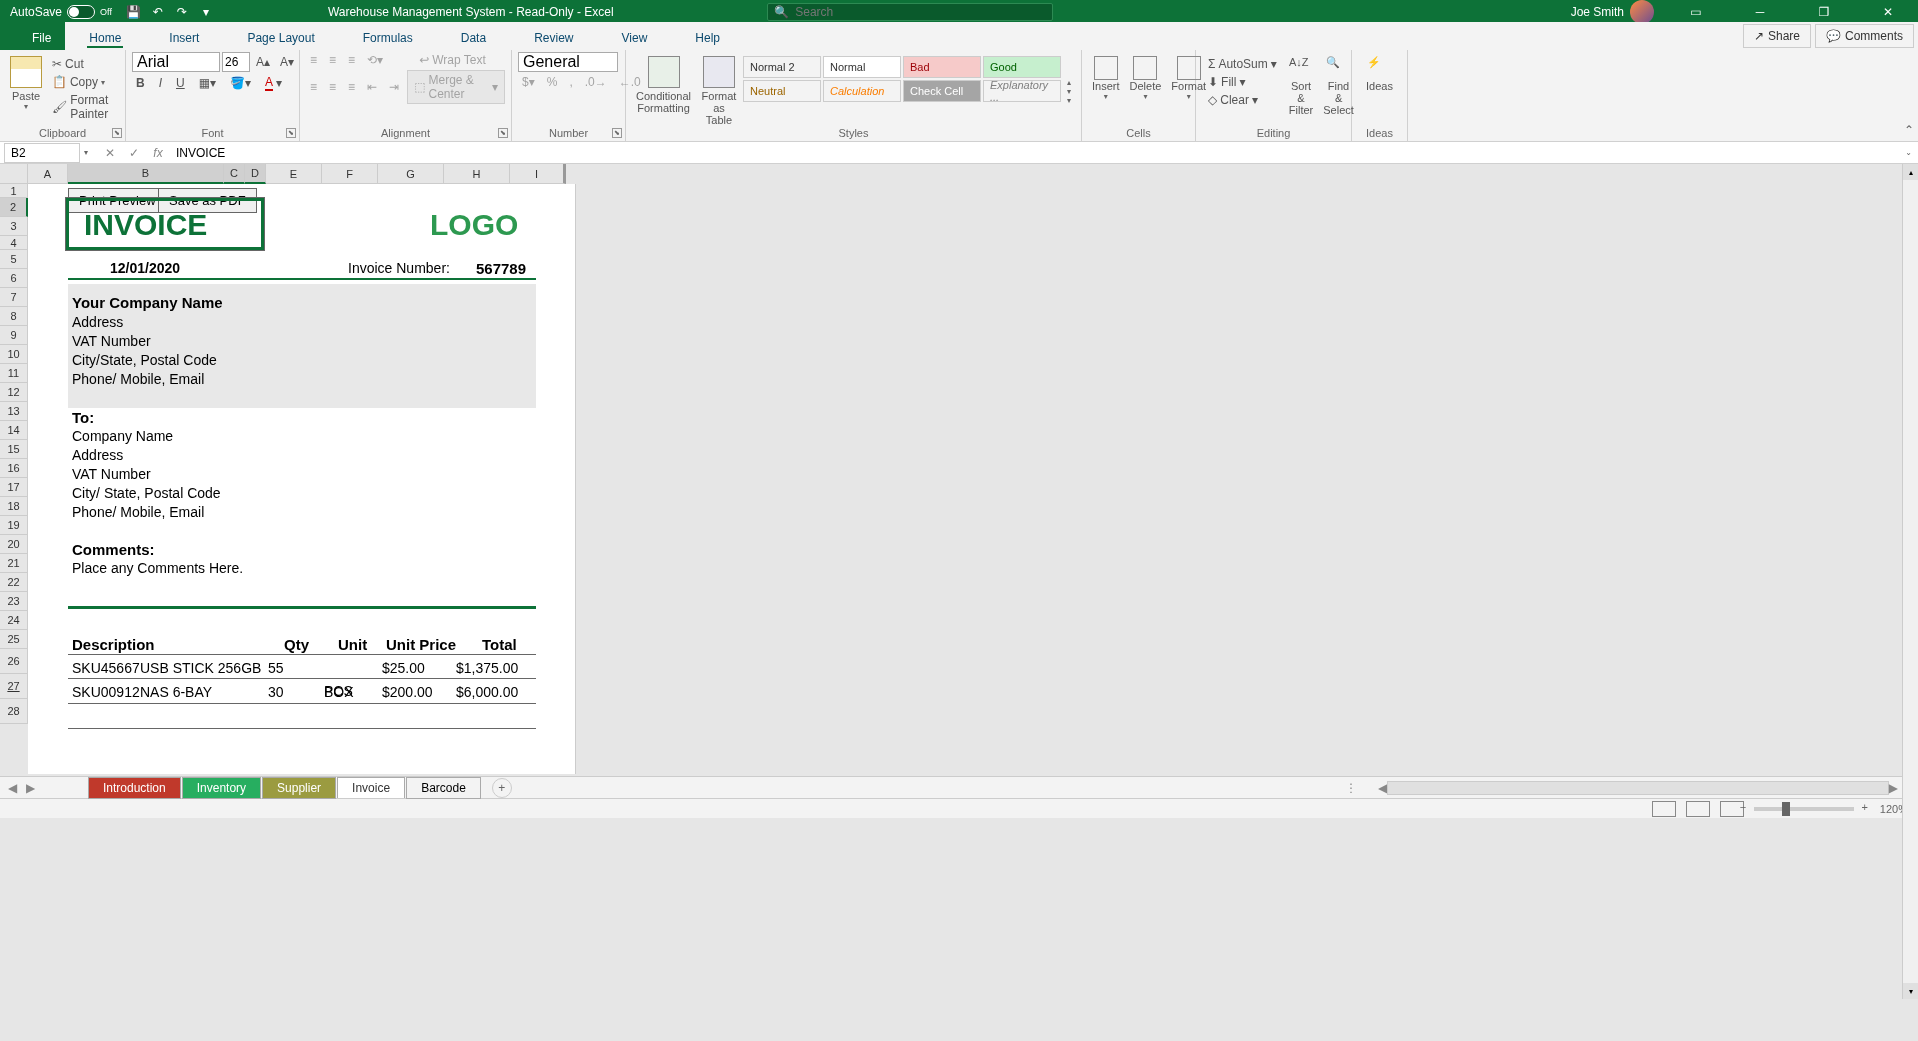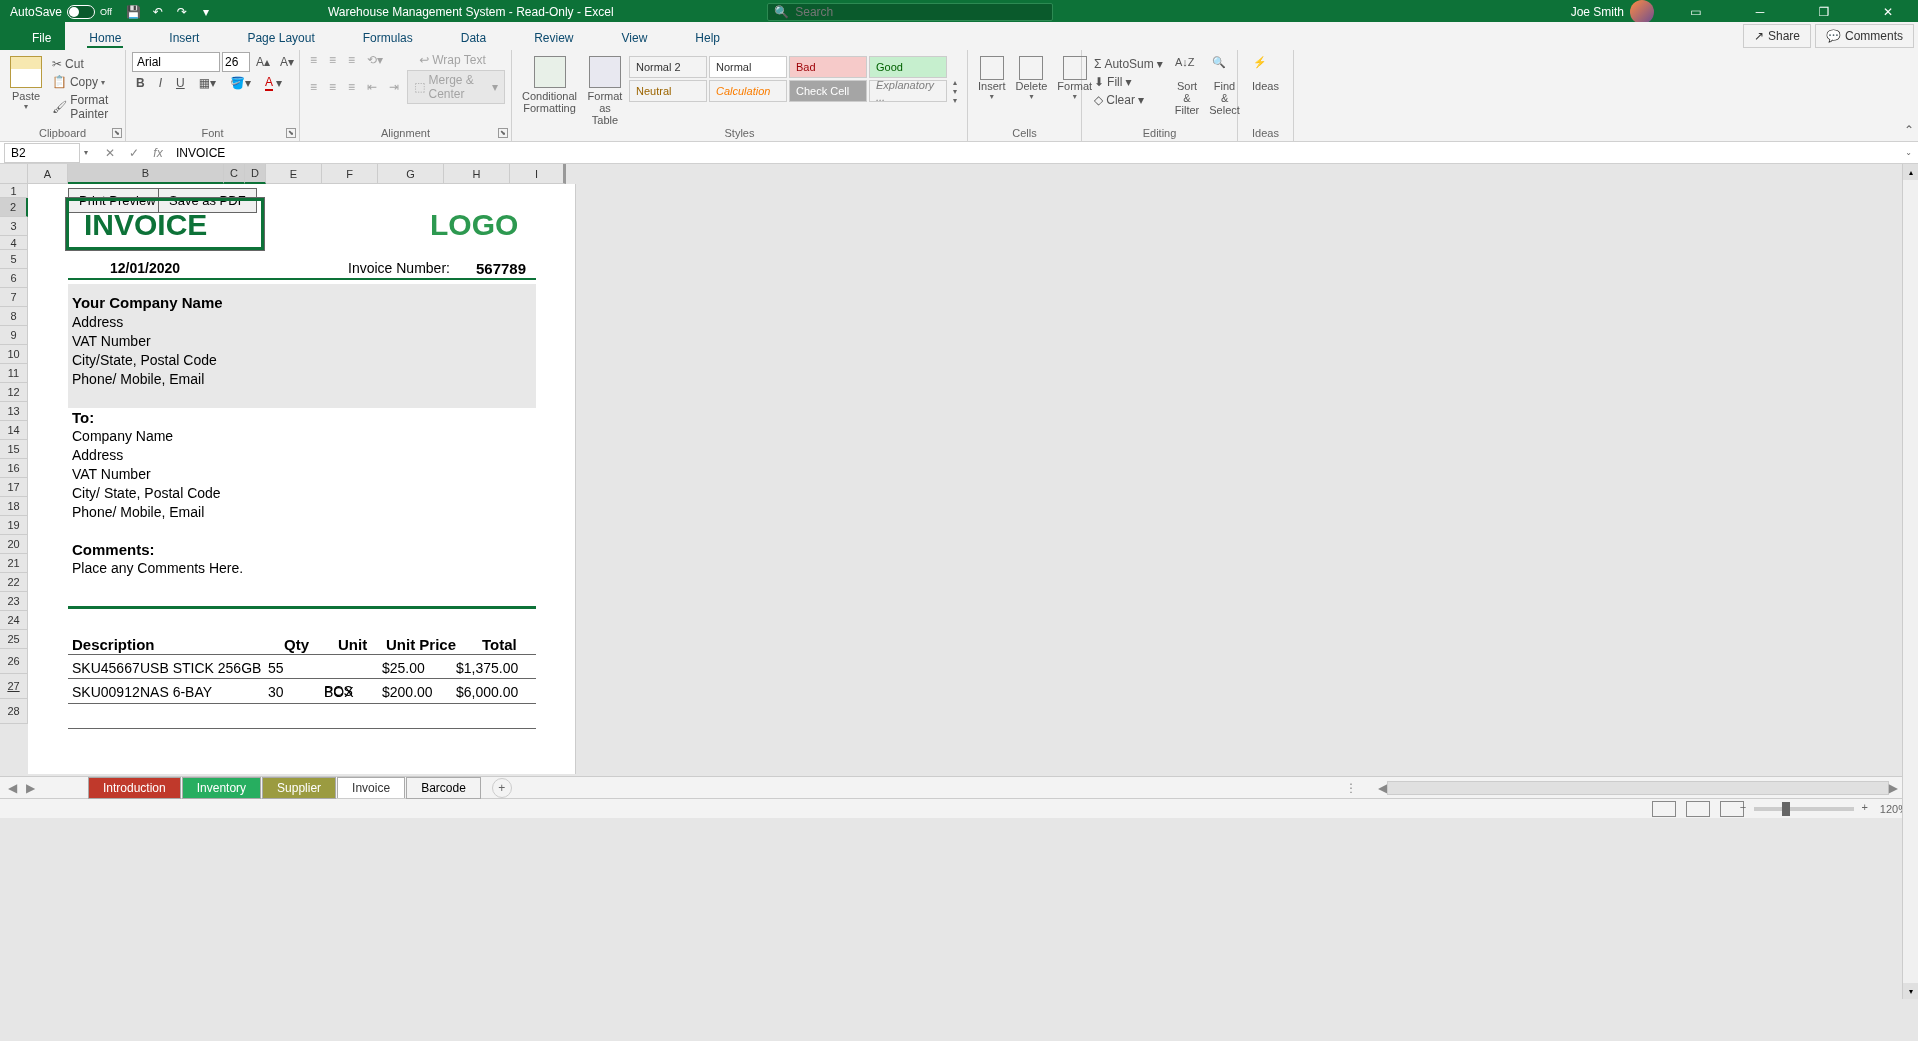--- a/index.html
+++ b/index.html
@@ -31,21 +31,21 @@
     .ribbon { height: 92px; background: #f3f3f3; border-bottom: 1px solid #d0d0d0; display: flex; }
     .ribbon-group { border-right: 1px solid #d0d0d0; padding: 2px 6px; display: flex; flex-direction: column; position: relative; }
     .ribbon-group-label { position: absolute; bottom: 2px; left: 0; right: 0; text-align: center; color: #666; font-size: 11px; }
     .group-dialog { position: absolute; bottom: 3px; right: 3px; width: 10px; height: 10px; border: 1px solid #999; font-size: 7px; display: flex; align-items: center; justify-content: center; color: #666; }
     .ribbon-body { flex: 1; display: flex; flex-direction: column; gap: 2px; padding-bottom: 18px; }
     .rbtn { padding: 1px 4px; display: flex; align-items: center; gap: 3px; cursor: pointer; font-size: 12px; color: #555; }
     .rbtn.disabled { opacity: 0.5; }
     .big-btn { display: flex; flex-direction: column; align-items: center; padding: 4px; cursor: pointer; font-size: 11px; color: #555; }
     .big-btn .big-icon { width: 32px; height: 32px; margin-bottom: 2px; }
     .paste-icon { background: linear-gradient(#f7e8b0 40%, #fff 40%); border: 1px solid #b89b3f; }
-    .font-select { width: 88px; height: 20px; border: 1px solid #aaa; background: #fff; font-size: 12px; padding: 0 4px; }
+    .font-select { width: 88px; height: 20px; border: 1px solid #aaa; background: #fff; font-size: 16px; padding: 0 4px; }
     .size-select { width: 28px; height: 20px; border: 1px solid #aaa; background: #fff; font-size: 12px; padding: 0 2px; }
     .style-cell { width: 78px; height: 22px; border: 1px solid #ccc; font-size: 11px; padding: 2px 6px; display: flex; align-items: center; }
     .style-normal2 { background: #f3f3f3; color: #333; }
     .style-normal { background: #fff; color: #333; }
     .style-bad { background: #f6cac9; color: #9c0006; }
     .style-good { background: #c6efce; color: #006100; }
     .style-neutral { background: #f3f3f3; color: #9c6500; }
     .style-calc { background: #f3f3f3; color: #fa7d00; font-style: italic; }
     .style-check { background: #a5a5a5; color: #fff; }
     .style-explan { background: #f3f3f3; color: #7f7f7f; font-style: italic; }
@@ -238,20 +238,34 @@
         <span class="rbtn disabled">≡</span>
         <span class="rbtn disabled">⇤</span>
         <span class="rbtn disabled">⇥</span>
         <span class="rbtn disabled" style="background:#ddd;border:1px solid #aaa;padding:2px 6px">⬚ <span>Merge &amp; Center</span> ▾</span>
       </div>
     </div>
     <div class="ribbon-group-label">Alignment</div>
     <div class="group-dialog">⬊</div>
   </div>
 
+  <div class="ribbon-group" style="width:114px">
+    <div class="ribbon-body">
+      <input class="font-select disabled" style="width: 100px;" value="General">
+      <div style="display:flex;gap:4px">
+        <span class="rbtn disabled">$▾</span>
+        <span class="rbtn disabled">%</span>
+        <span class="rbtn disabled">,</span>
+        <span class="rbtn disabled">.0→</span>
+        <span class="rbtn disabled">←.0</span>
+      </div>
+    </div>
+    <div class="ribbon-group-label">Number</div>
+    <div class="group-dialog">⬊</div>
+  </div>
 
   <div class="ribbon-group" style="width:456px">
     <div class="ribbon-body" style="flex-direction:row">
       <div class="big-btn">
         <div class="big-icon" style="background:#e8f0e8;border:1px solid #888"></div>
         <span style="text-align:center;line-height:1.1">Conditional Formatting</span>
       </div>
       <div class="big-btn">
         <div class="big-icon" style="background:#e8e8f0;border:1px solid #888"></div>
         <span style="text-align:center;line-height:1.1">Format as Table</span>

